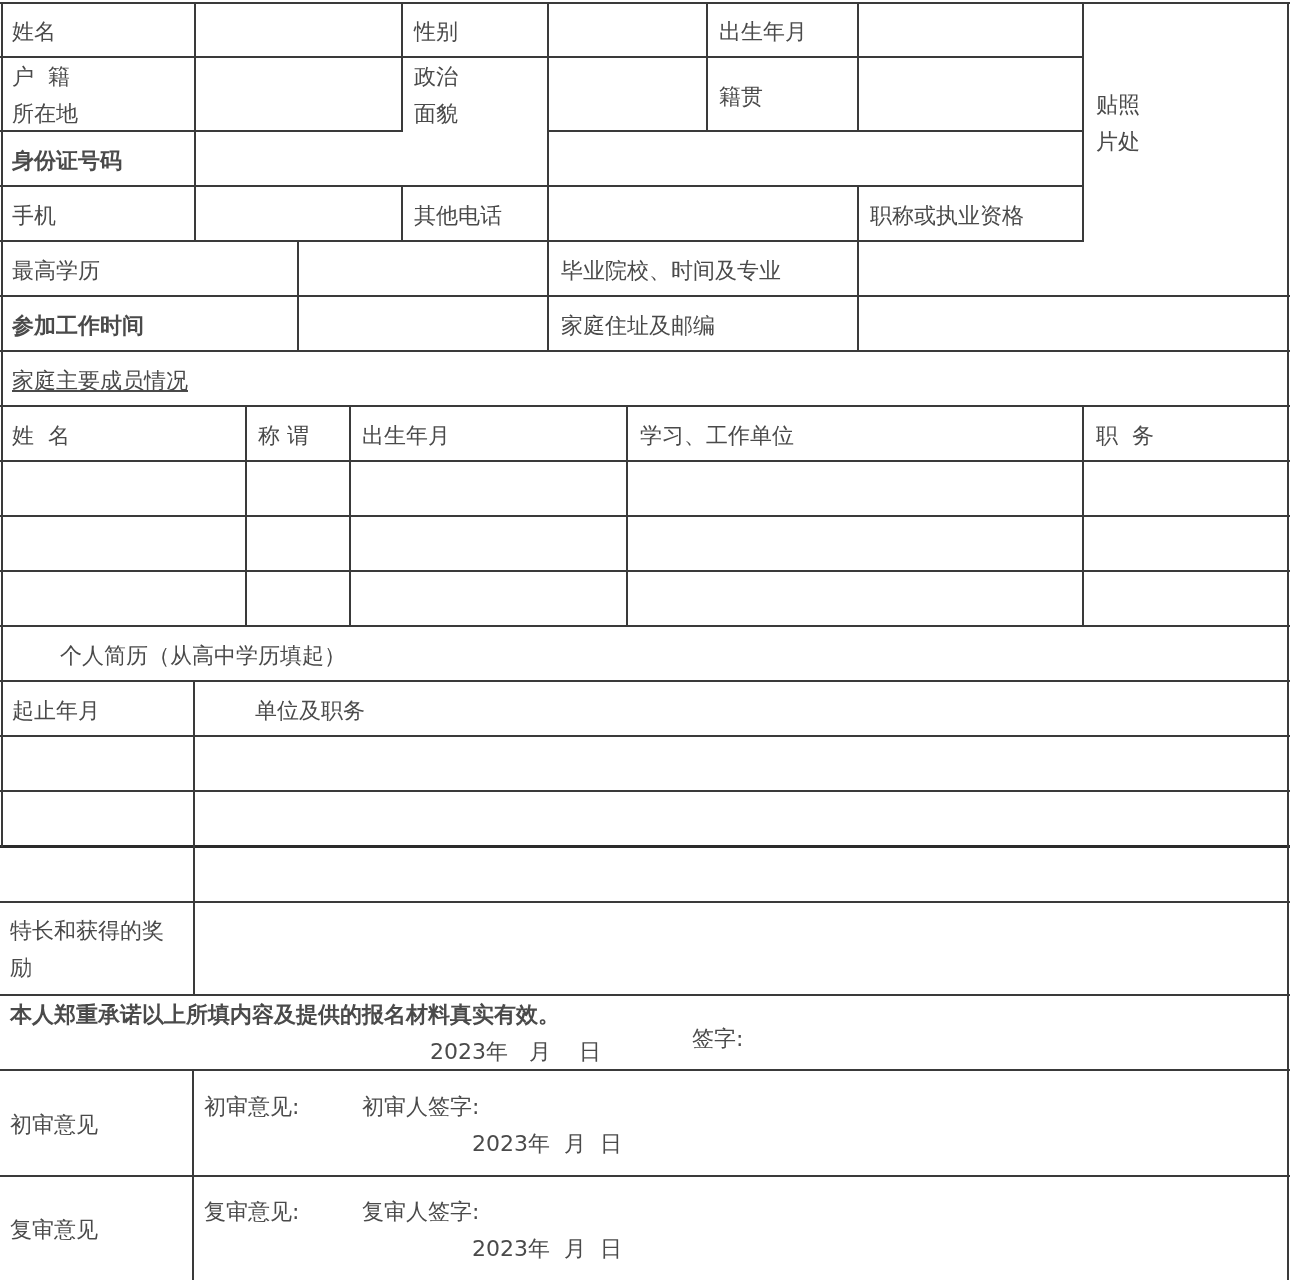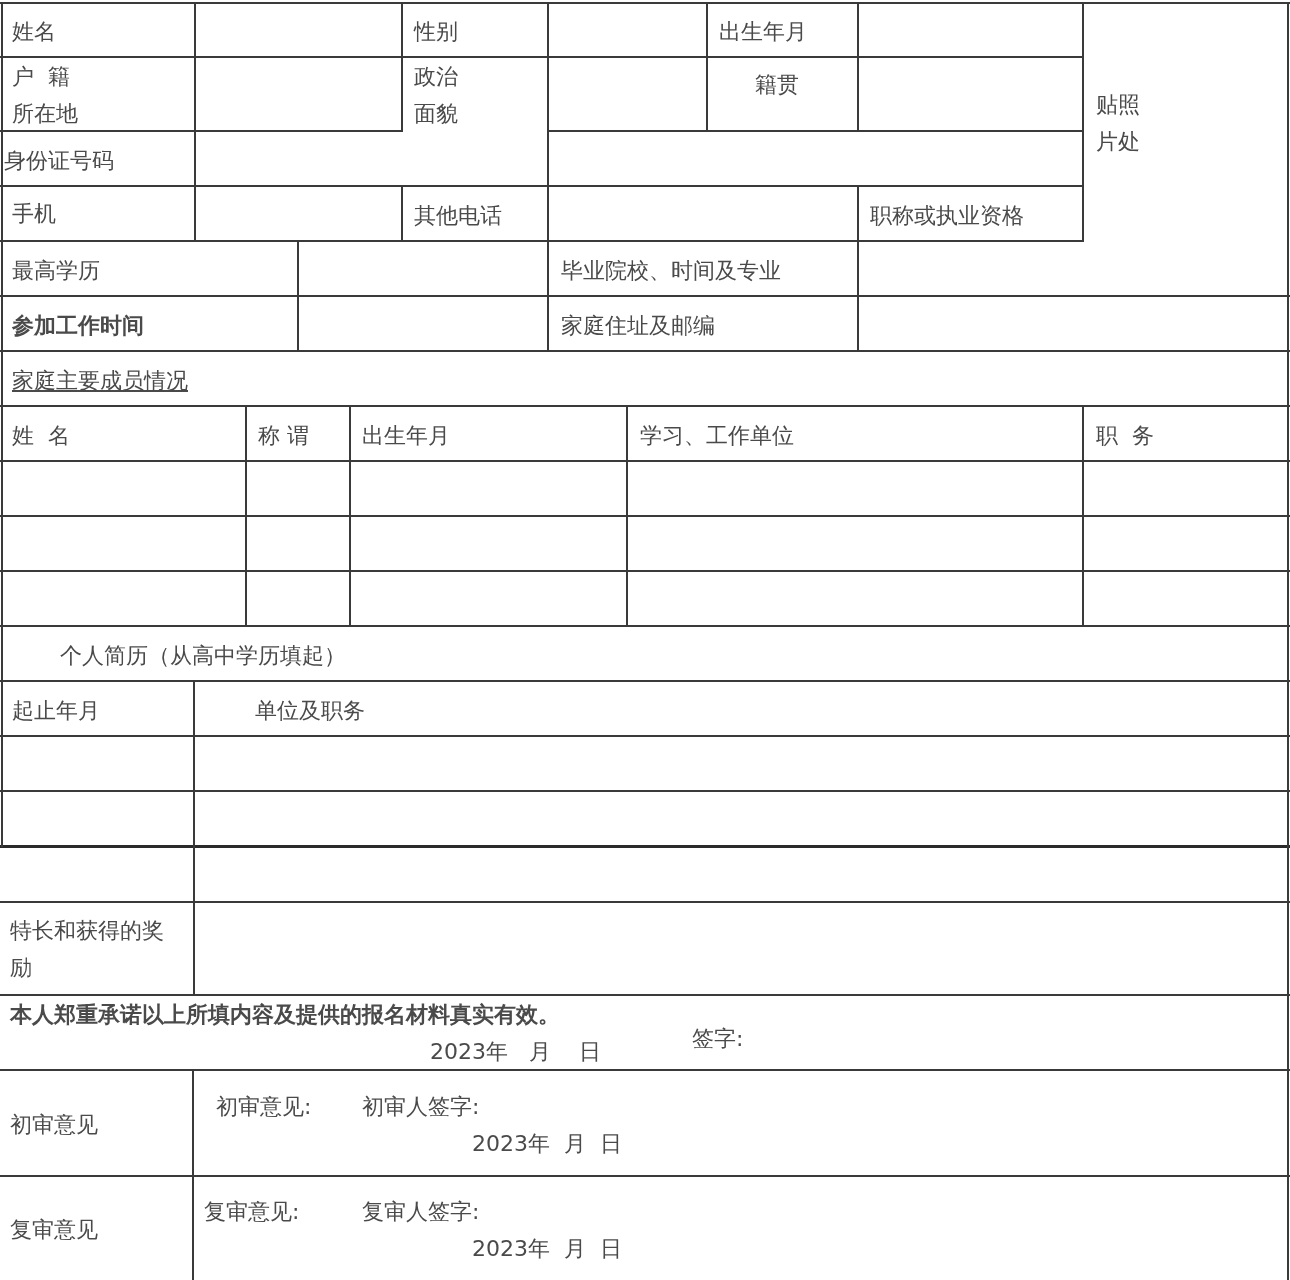--- a/index.html
+++ b/index.html
@@ -64,31 +64,31 @@
   <div class="cell" style="left:859px;top:4px;width:223px;height:52px;"></div>
 
   <span class="t" style="left:12px;top:58px;white-space:pre;">户  籍</span>
   <span class="t" style="left:12px;top:95px;">所在地</span>
   <div class="cell" style="left:196px;top:58px;width:205px;height:72px;"></div>
 
   <span class="t" style="left:414px;top:58px;">政治</span>
   <span class="t" style="left:414px;top:95px;">面貌</span>
   <div class="cell" style="left:549px;top:58px;width:157px;height:72px;"></div>
 
-  <span class="t" style="left:719px;top:66px;margin-left:36px;">籍贯</span>
+  <span class="t" style="left:719px;top:78px;">籍贯</span>
   <div class="cell" style="left:859px;top:58px;width:223px;height:72px;"></div>
 
   <span class="t" style="left:1096px;top:86px;">贴照</span>
   <span class="t" style="left:1096px;top:123px;">片处</span>
   <div class="cell" style="left:1084px;top:4px;width:203px;height:291px;"></div>
 
-  <span class="t" style="left:4px;top:142px;">身份证号码</span>
+  <span class="t" style="left:12px;top:142px;font-weight:bold;">身份证号码</span>
   <div class="cell" style="left:196px;top:132px;width:886px;height:53px;"></div>
 
-  <span class="t" style="left:12px;top:197px;font-family:Liberation Mono, monospace;">手机</span>
+  <span class="t" style="left:12px;top:197px;">手机</span>
   <div class="cell" style="left:196px;top:187px;width:205px;height:53px;"></div>
 
   <span class="t" style="left:414px;top:197px;">其他电话</span>
   <div class="cell" style="left:549px;top:187px;width:308px;height:53px;"></div>
 
   <span class="t" style="left:870px;top:197px;">职称或执业资格</span>
 
   <span class="t" style="left:12px;top:252px;">最高学历</span>
   <div class="cell" style="left:299px;top:242px;width:248px;height:53px;"></div>
 
@@ -162,21 +162,21 @@
 
 <div>
   <span class="t" style="left:10px;top:996px;font-weight:bold;">本人郑重承诺以上所填内容及提供的报名材料真实有效。</span>
   <span class="t" style="left:692px;top:1020px;">签字:</span>
   <span class="t" style="left:430px;top:1033px;white-space:pre;">2023年   月    日</span>
 </div>
 
 <div>
   <span class="t" style="left:10px;top:1106px;">初审意见</span>
   <div class="cell" style="left:194px;top:1071px;width:1093px;height:104px;"></div>
-  <span class="t" style="left:204px;top:1088px;margin-left:12px;">初审意见:</span>
+  <span class="t" style="left:204px;top:1088px;">初审意见:</span>
   <span class="t" style="left:362px;top:1088px;">初审人签字:</span>
   <span class="t" style="left:472px;top:1125px;white-space:pre;">2023年  月  日</span>
 </div>
 
 <div>
   <span class="t" style="left:10px;top:1211px;">复审意见</span>
   <div class="cell" style="left:194px;top:1177px;width:1093px;height:103px;"></div>
   <span class="t" style="left:204px;top:1193px;">复审意见:</span>
   <span class="t" style="left:362px;top:1193px;">复审人签字:</span>
   <span class="t" style="left:472px;top:1230px;white-space:pre;">2023年  月  日</span>

